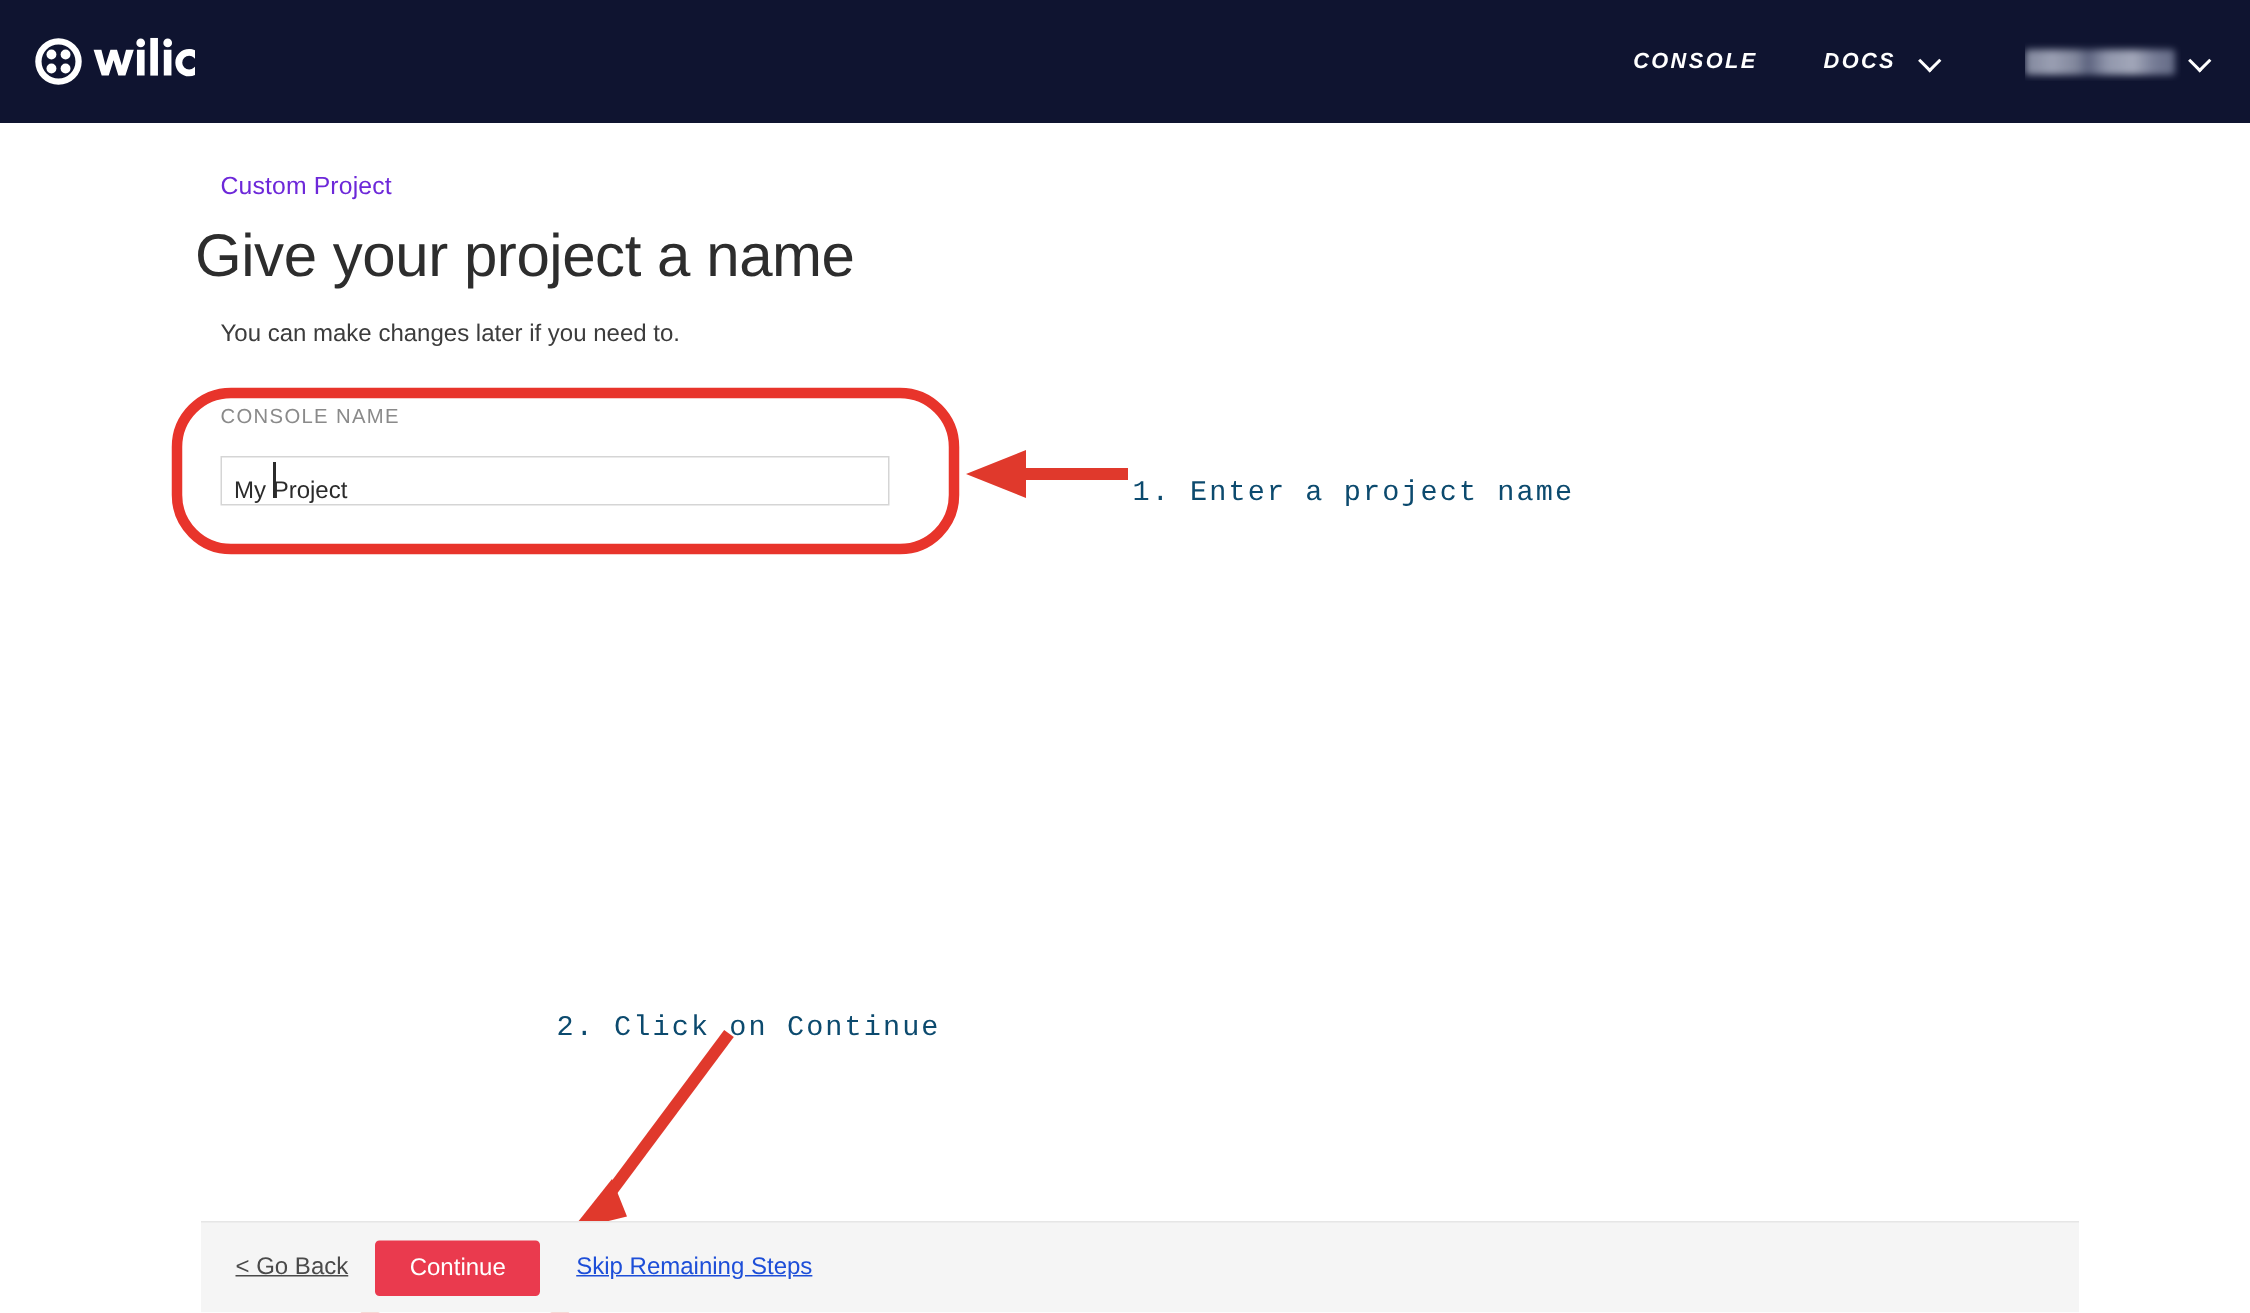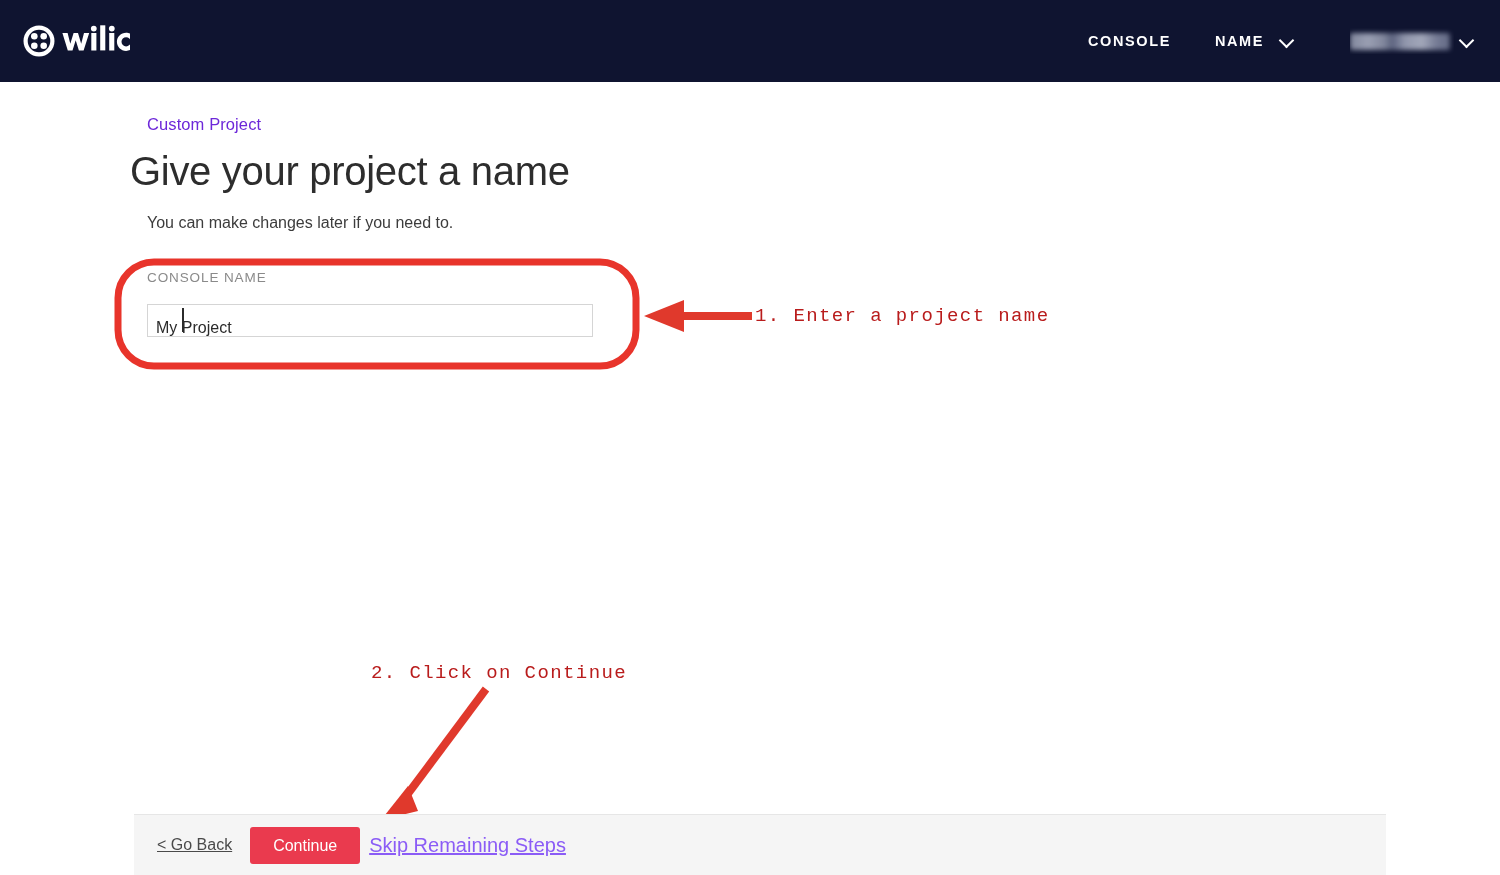--- a/index.html
+++ b/index.html
@@ -41,20 +41,21 @@
     gap: 0px;
   }
   .nav-link {
     color: #ffffff;
     font-size: 14.5px;
     font-weight: 700;
     letter-spacing: 1.6px;
     text-decoration: none;
     padding: 6px 0;
     white-space: nowrap;
+    font-style: italic;
   }
   .nav-item { display: flex; align-items: center; }
   .nav-console { margin-right: 44px; }
   .nav-docs { margin-right: 10px; }
   .chev {
     display: inline-block;
     width: 14px; height: 14px;
     position: relative;
     margin-left: 6px;
   }
@@ -153,22 +154,23 @@
     position: absolute;
     left: 0; top: 0;
     width: 1500px; height: 875px;
     pointer-events: none;
   }
   .anno-text {
     position: absolute;
     font-family: "Liberation Mono", monospace;
     font-size: 19px;
     letter-spacing: 1.4px;
-    color: #b91c1c;
+    color: #0c4a6e;
     white-space: nowrap;
+    margin-top: 12px;
   }
   .anno-1 { left: 755px; top: 305px; }
   .anno-2 { left: 371px; top: 662px; }
 
   
   .footer {
     position: absolute;
     left: 134px; top: 814px;
     width: 1252px;
     height: 61px;
@@ -193,23 +195,23 @@
     border: none;
     border-radius: 3px;
     font-family: "Liberation Sans", sans-serif;
     font-size: 16px;
     cursor: pointer;
     line-height: 37px;
     text-align: center;
     padding: 0;
   }
   .skip-link {
-    margin-left: 9px;
-    font-size: 20px;
-    color: #8b5cf6;
+    margin-left: 24px;
+    font-size: 16px;
+    color: #1d4ed8;
     text-decoration: underline;
     white-space: nowrap;
   }
 </style>
 </head>
 <body>
 
 <div class="topnav">
 
   <div class="brand">
@@ -231,21 +233,21 @@
       </svg>
     </span>
   </div>
 
   <div class="nav-right">
     <div class="nav-item nav-console">
       <a class="nav-link" href="#">CONSOLE</a>
     </div>
 
     <div class="nav-item">
-      <a class="nav-link nav-docs" href="#">NAME</a>
+      <a class="nav-link nav-docs" href="#">DOCS</a>
       <span class="chev"></span>
     </div>
 
     <div class="account-block">
       <span class="account-redacted-wrap">
         <span class="account-redacted"></span>
       </span>
       <span class="chev"></span>
     </div>
   </div>

